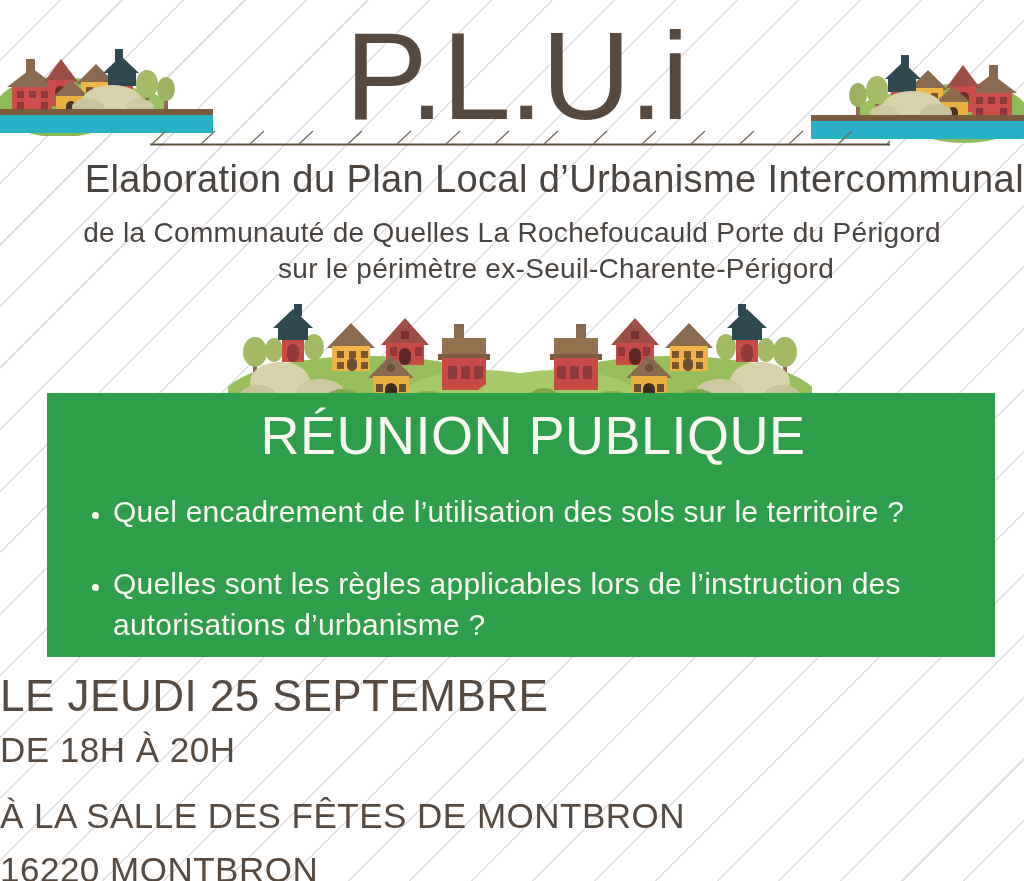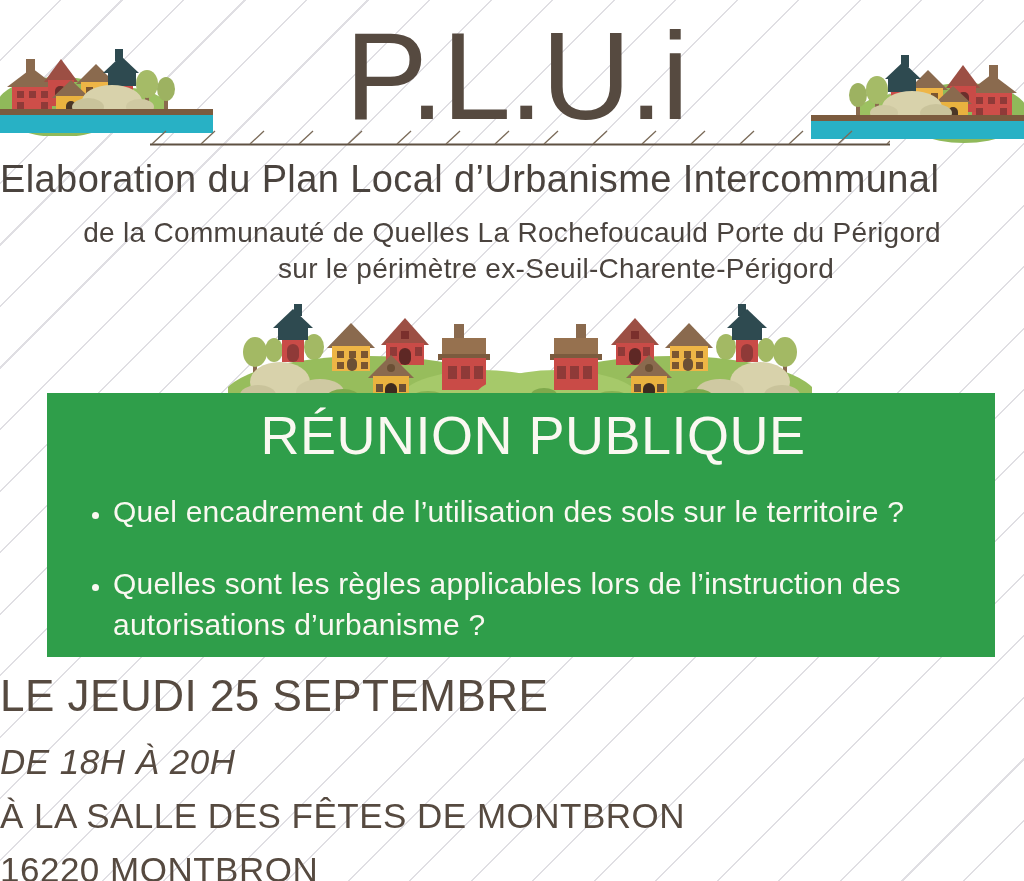--- a/index.html
+++ b/index.html
@@ -17,21 +17,21 @@
   .abs{position:absolute;}
   .title{
     left:4px; top:0; width:100%; height:152px;
     display:flex; align-items:center; justify-content:center;
     font-family:Liberation Sans, sans-serif;
     font-size:124px; line-height:1; letter-spacing:-2px;
     color:#564A40;
   }
   .hatchline{ left:150px; top:129px; }
   .subtitle1{
-    left:0; top:158px; width:100%; text-align:left;
+    left:0; top:158px; width:100%; text-align:right;
     font-size:38px; letter-spacing:.4px; color:#4A433E;
   }
   .subtitle2{
     left:0; top:217px; width:100%; text-align:center;
     font-size:28px; letter-spacing:.3px; color:#4A433E;
   }
   .subtitle3{
     left:16px; top:253px; width:100%; text-align:center;
     font-size:28px; letter-spacing:.3px; color:#4A433E;margin-left:28px;
   }
@@ -62,22 +62,22 @@
     max-width:840px;
     margin-left:8px;
   }
   .banner-bullets li::marker{ color:#FAF8F1; font-size:24px; }
   .event{
     left:0; top:672px; width:100%;
     display:flex; flex-direction:column; align-items:flex-start;
     color:#564A40; text-align:center;
   }
   .event-date{ font-size:44px; line-height:48px; letter-spacing:.5px; }
-  .event-time{ font-size:35px; line-height:40px; margin-top:22px; letter-spacing:.5px;font-style:italic; }
-  .event-venue{ font-size:35px; line-height:40px; margin-top:14px; letter-spacing:.5px; }
+  .event-time{ font-size:35px; line-height:40px; margin-top:10px; letter-spacing:.5px; }
+  .event-venue{ font-size:35px; line-height:40px; margin-top:26px; letter-spacing:.5px; }
   .event-city{ font-size:35px; line-height:40px; margin-top:14px; letter-spacing:.5px; }
 </style>
 </head>
 <body>
 
 <div class="poster">
 
   <svg class="abs village-left" viewBox="0 0 216 93">
     <g>
       <ellipse cx="60" cy="64" rx="64" ry="30" fill="#90B95A"></ellipse>

